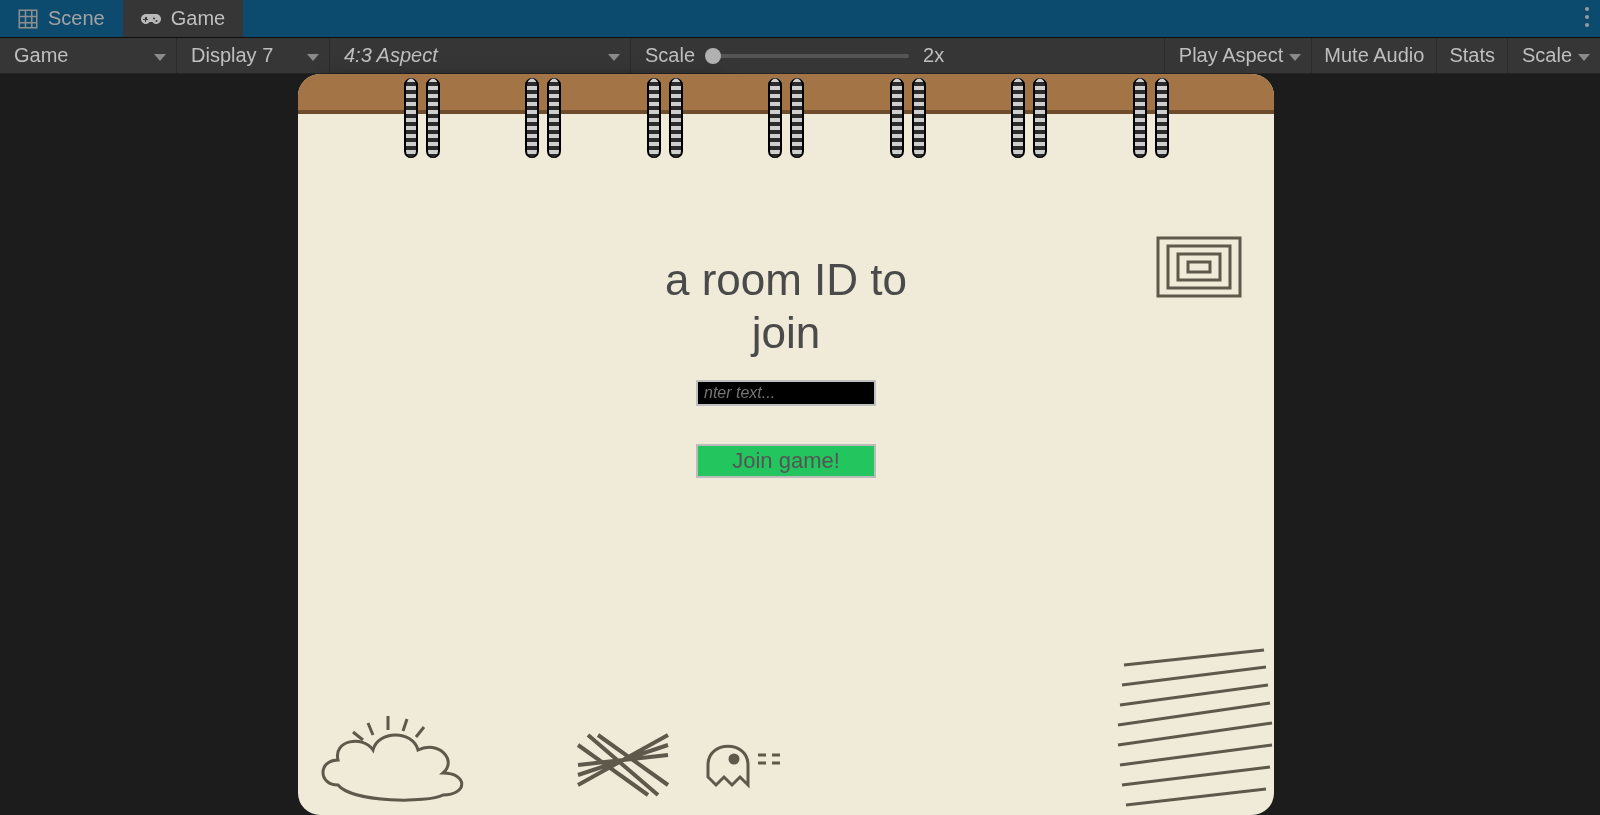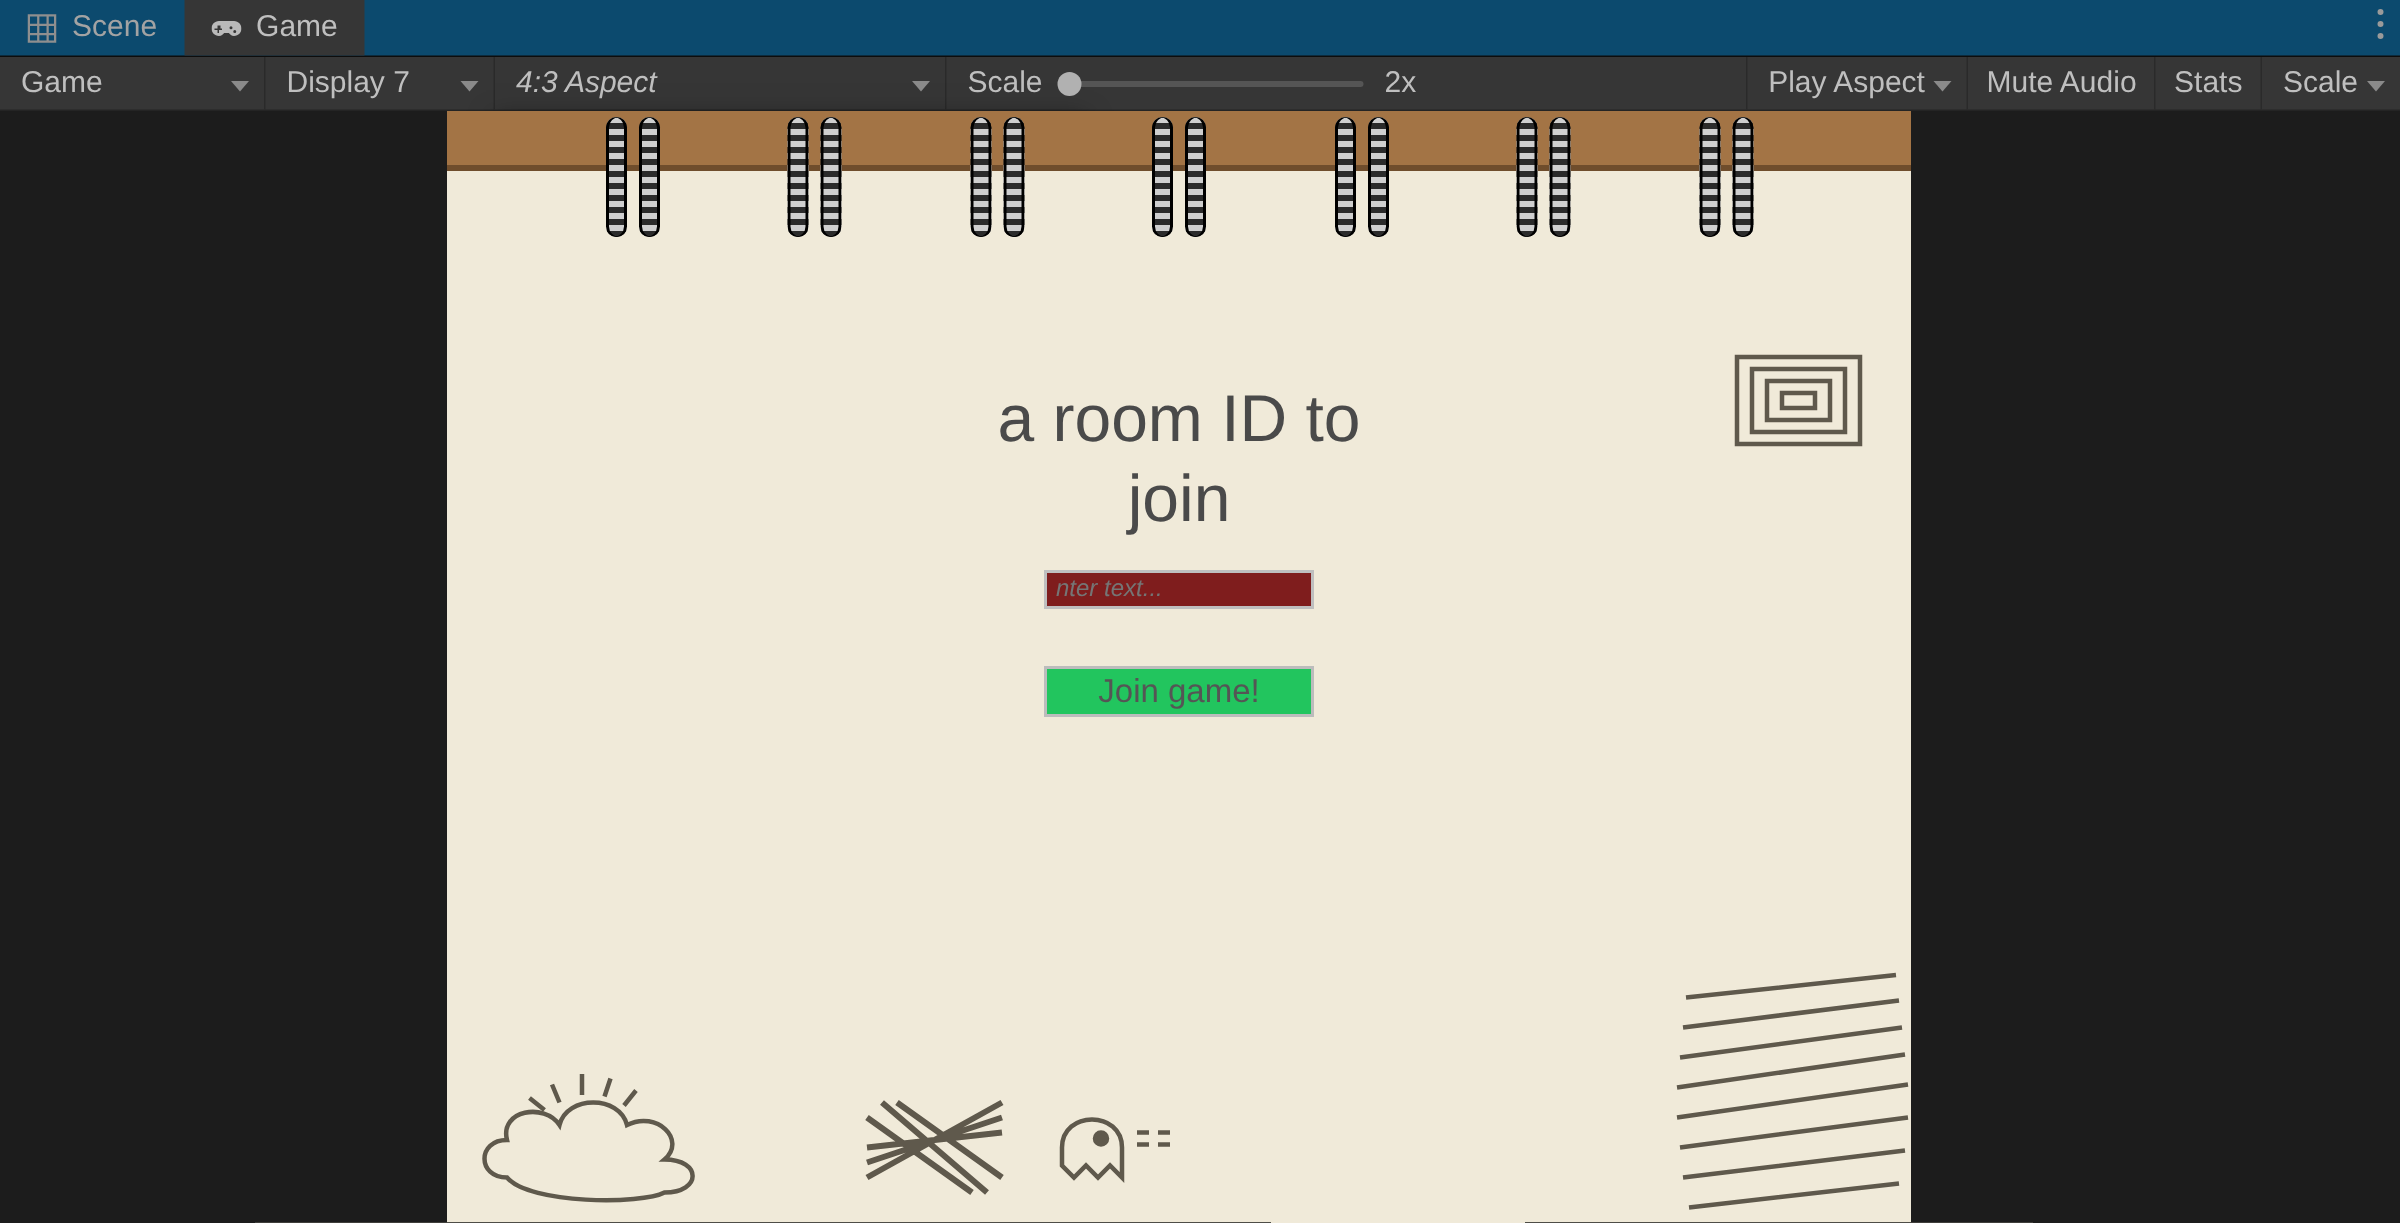--- a/index.html
+++ b/index.html
@@ -18,30 +18,30 @@
     .tbtn { display:flex; align-items:center; padding: 0 14px; gap: 8px; cursor:pointer; white-space:nowrap; position:relative;}
     .tbtn.dd { padding-right: 28px; }
     .tbtn.dd::after { content:''; position:absolute; right:10px; top:50%; margin-top:-2px; border-left:6px solid transparent; border-right:6px solid transparent; border-top:7px solid #8a8a8a;}
     .scale-area { display:flex; align-items:center; padding: 0 14px; gap: 14px; }
     .slider { width: 200px; height: 4px; background: #555; border-radius:2px; position:relative;}
     .slider .knob{ position:absolute; left:0; top:50%; width:16px; height:16px; background:#b1b1b1; border-radius:50%; transform:translate(-4px,-50%);}
     .toolbar .plain { padding: 0 12px; display:flex; align-items:center; cursor:pointer;}
 
     
     .viewport-area { position:relative; height: calc(815px - 38px - 36px); background: #1c1c1c; }
-    .gameview { position:absolute; left: 298px; top: 0; width: 976px; height: 100%; background:#1c1c1c; overflow:hidden;}
+    .gameview { position:absolute; left: 298px; top: 0; width: 976px; height: 100%; background:#1c1c1c; overflow:hidden;border-radius:22px;}
 
     
     .paper { position:absolute; inset:0; background:#f0ead9; }
     .binder-bar { position:absolute; left:0; right:0; top:0; height:40px; background:#a37445; border-bottom:4px solid #6f4d2c;}
     .rings { position:absolute; left:0; right:0; top:0; height:90px; display:flex; justify-content:space-evenly; padding: 0 20px;}
     .ringpair { display:flex; gap:8px; margin-top:4px;}
     .ring { width:14px; height:80px; border-radius:7px; background: repeating-linear-gradient( to bottom, #cfcfcf 0 4px, #2b2b2b 4px 8px ); box-shadow: inset -2px 0 0 #000, inset 2px 0 0 #000;}
     .heading { position:absolute; top:180px; left:0; right:0; text-align:center; font-size:44px; color:#4a4a4a; line-height:1.2;}
-    .roomid-input { position:absolute; top:306px; left:50%; transform:translateX(-50%); width:180px; height:26px; font-style:italic; color:#9b9b9b; font-size:16px; padding:2px 6px; background:#7f1d1d; border:2px solid #bfbfbf;}
+    .roomid-input { position:absolute; top:306px; left:50%; transform:translateX(-50%); width:180px; height:26px; font-style:italic; color:#9b9b9b; font-size:16px; padding:2px 6px; background:#000000; border:2px solid #bfbfbf;}
     .join-btn { position:absolute; top:370px; left:50%; transform:translateX(-50%); width:180px; height:34px; font-size:22px; color:#555; background:#22c55e; border:2px solid #bcbcbc; cursor:pointer;}
     .scribble { position:absolute; color:#726a5b; }
 
     
     .popup { position:absolute; left:0; top:37px; width:393px; background:#363636; color:#bfbfbf; font-size:21px; box-shadow:0 4px 16px rgba(0,0,0,.5); padding-bottom:4px;}
     .popup .ck { display:flex; align-items:center; gap:14px; padding:6px 18px; cursor:pointer;}
     .ckbox { width:20px; height:20px; border:1px solid #666; background:#2f2f2f; display:flex; align-items:center; justify-content:center; font-size:14px;}
     .popup .sep { height:1px; background:#2a2a2a; margin:4px 0;}
     .popup .opt { padding:5px 18px 5px 48px; color:#8f8f8f; cursor:pointer;}
     .popup .opt.sel { background:#2d5da6; color:#e6e6e6; display:flex; align-items:center; gap:12px; padding-left:18px;}

